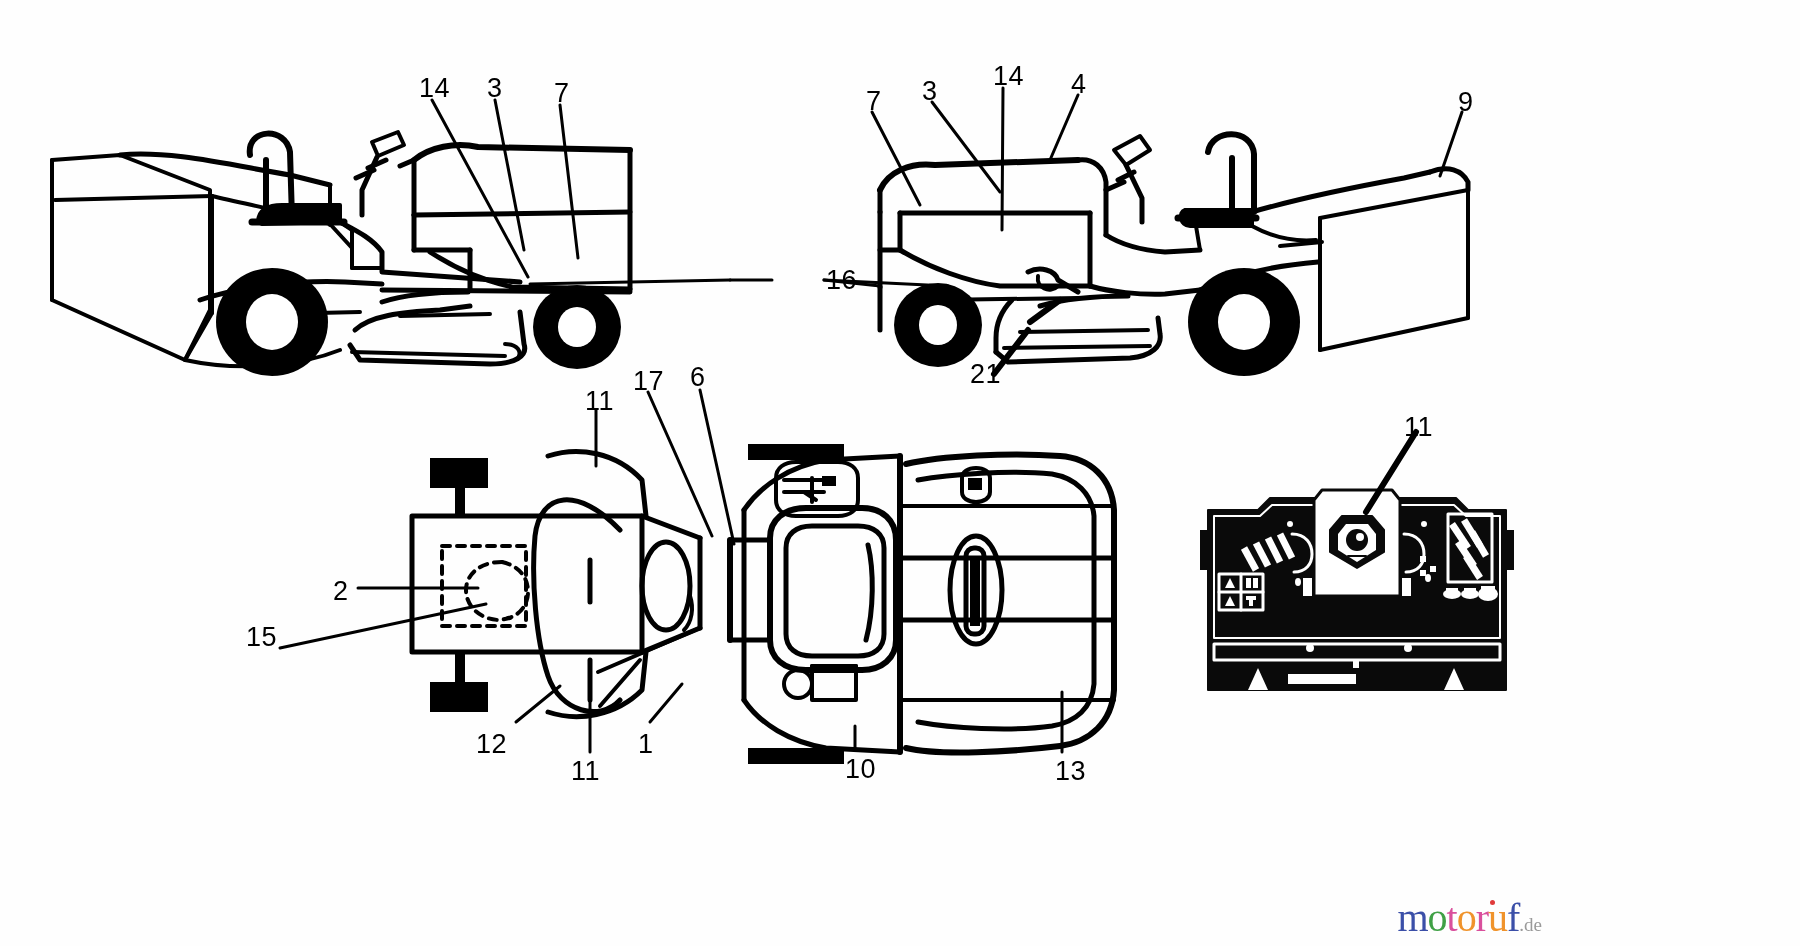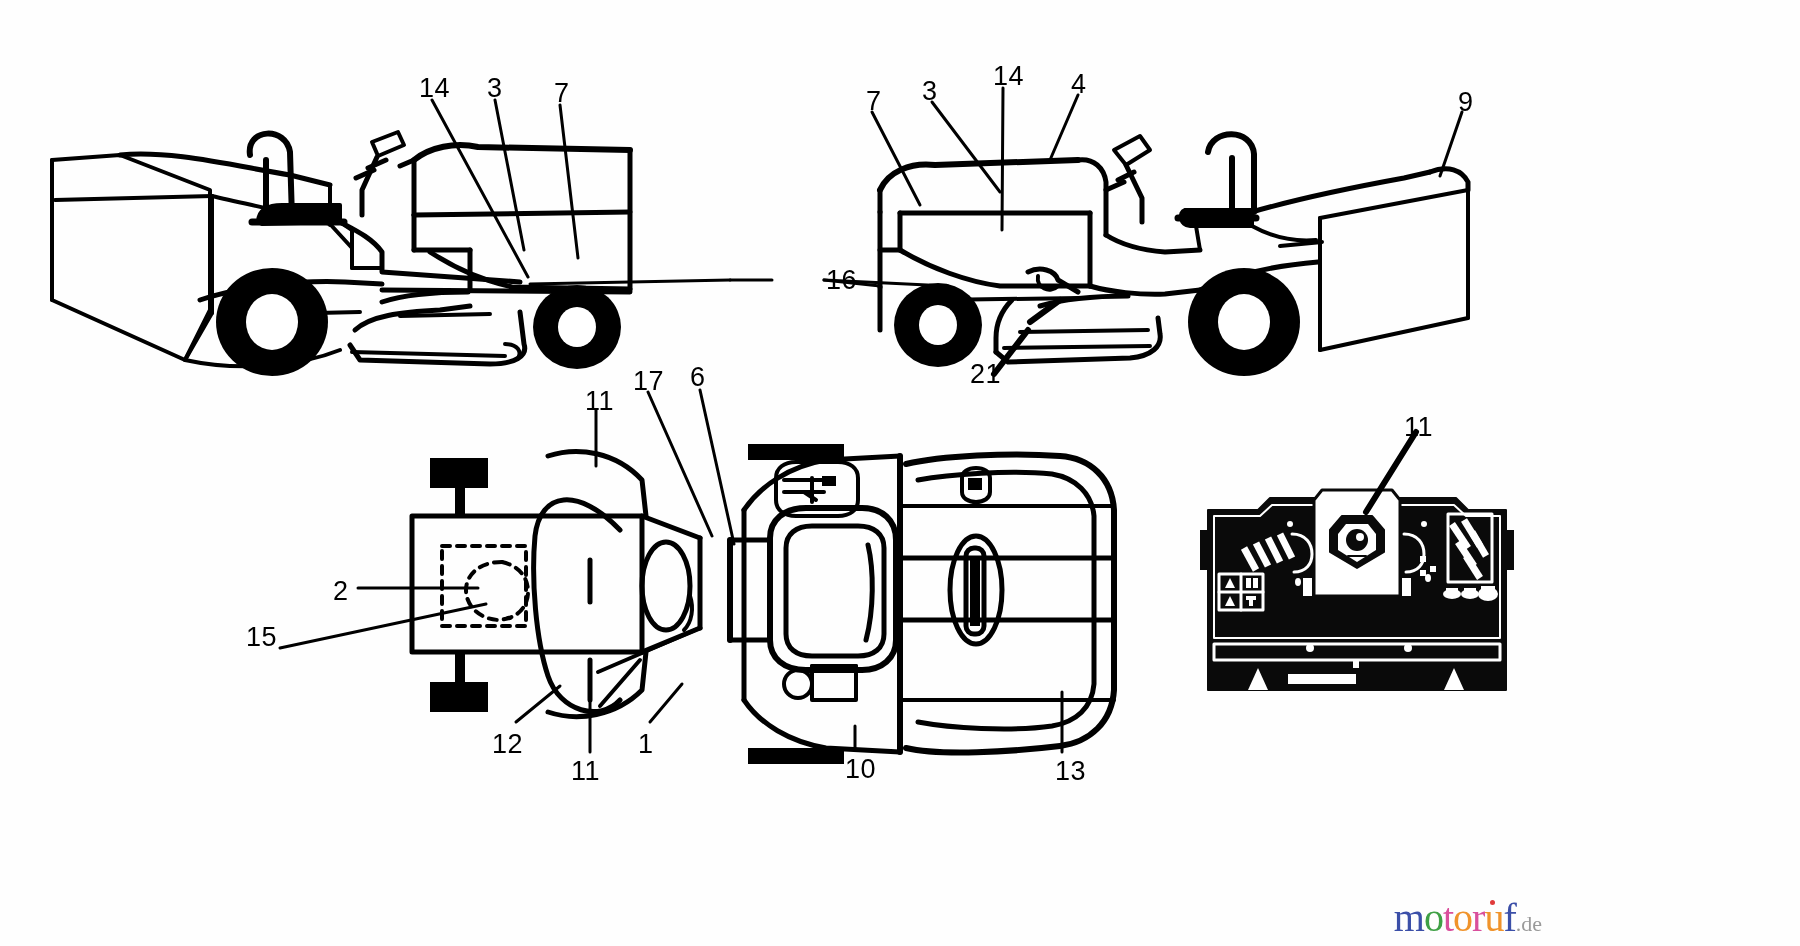--- a/index.html
+++ b/index.html
@@ -52,21 +52,21 @@
     bottom: 8px;
     font-family: "Liberation Serif", serif;
     font-size: 40px;
     letter-spacing: -1px;
     line-height: 1;
     pointer-events: auto;
     user-select: none;
   }
   #watermark .l { display: inline-block; }
   #watermark .suffix {
-    font-size: 22px;
+    font-size: 19px;
     color: #9a9a9a;
     vertical-align: baseline;
     letter-spacing: 0;
   }
   #watermark .dot-acc {
     position: absolute;
     width: 5px; height: 5px;
     border-radius: 50%;
     background: #e03a3a;
     right: 47px;
@@ -377,21 +377,21 @@
     <span class="callout" style="left:993px; top:63px;">14</span>
     <span class="callout" style="left:1071px; top:71px;">4</span>
     <span class="callout" style="left:1458px; top:89px;">9</span>
     <span class="callout" style="left:784px; top:267px;margin-left:42px;">16</span>
     <span class="callout" style="left:970px; top:361px;">21</span>
     <span class="callout" style="left:585px; top:388px;">11</span>
     <span class="callout" style="left:633px; top:368px;">17</span>
     <span class="callout" style="left:690px; top:364px;">6</span>
     <span class="callout" style="left:333px; top:578px;">2</span>
     <span class="callout" style="left:246px; top:624px;">15</span>
-    <span class="callout" style="left:492px; top:731px;">12</span>
+    <span class="callout" style="left:476px; top:731px;">12</span>
     <span class="callout" style="left:571px; top:758px;">11</span>
     <span class="callout" style="left:638px; top:731px;">1</span>
     <span class="callout" style="left:845px; top:756px;">10</span>
     <span class="callout" style="left:1055px; top:758px;">13</span>
     <span class="callout" style="left:1404px; top:414px;">11</span>
   </div>
 
   <div id="watermark">
     <span class="l" style="color: rgb(59, 79, 168);">m</span><span class="l" style="color: rgb(63, 160, 69);">o</span><span class="l" style="color: rgb(217, 79, 156);">t</span><span class="l" style="color: rgb(240, 147, 43);">o</span><span class="l" style="color: rgb(217, 79, 156);">r</span><span class="l" style="color: rgb(240, 147, 43);">u</span><span class="l" style="color: rgb(59, 79, 168);">f</span><span class="suffix" style="color: rgb(154, 154, 154);">.de</span>
     <span class="dot-acc" style="background: rgb(224, 58, 58);"></span>

